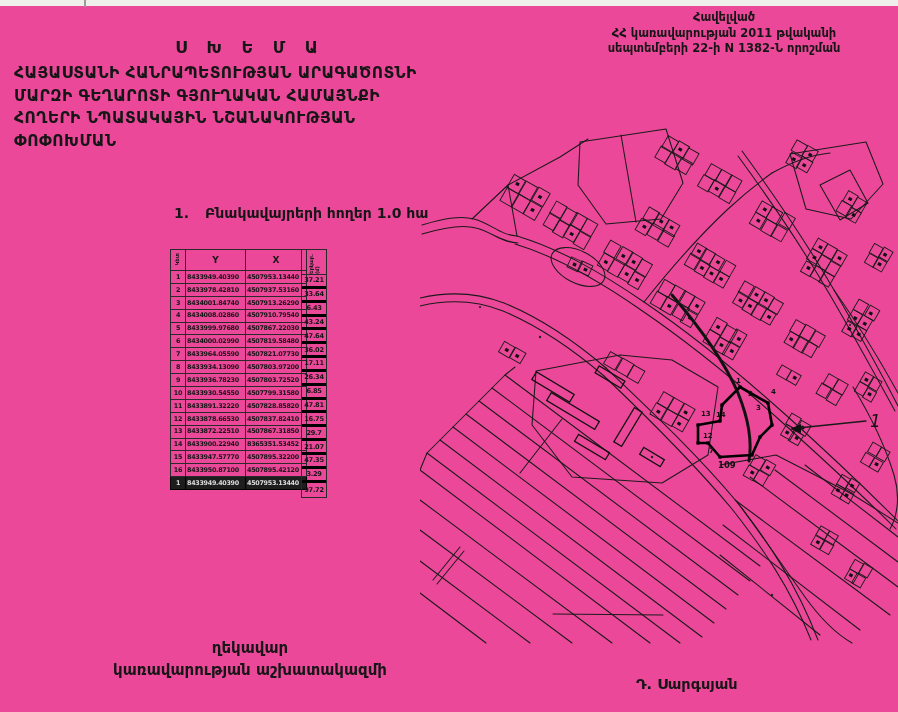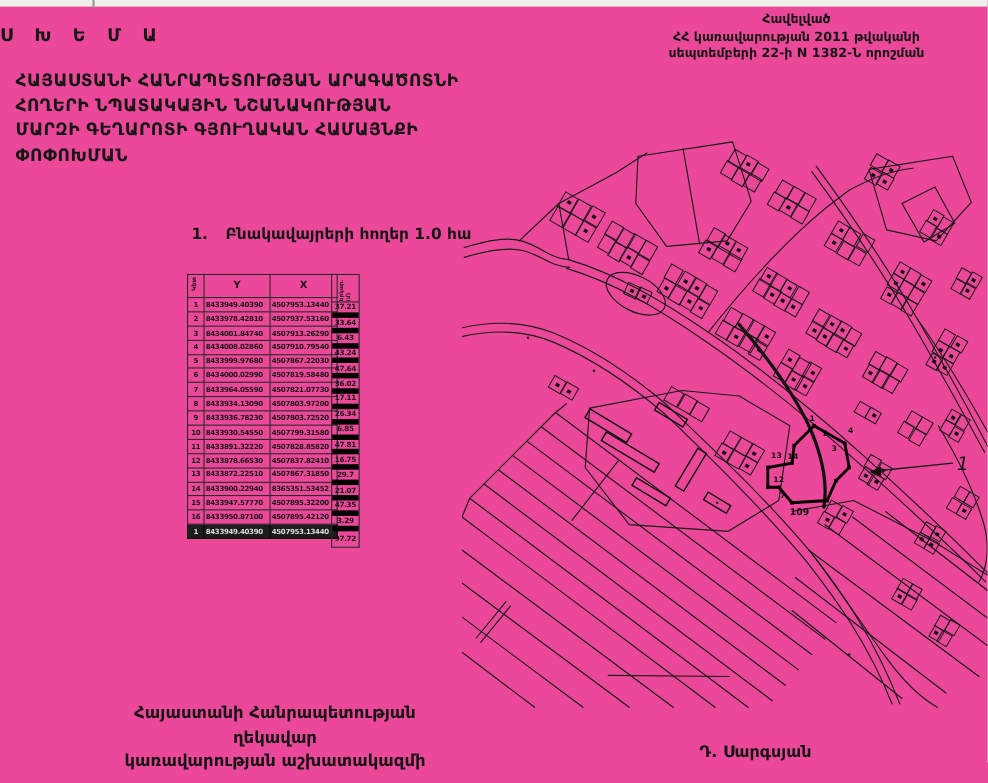--- a/index.html
+++ b/index.html
@@ -4,21 +4,21 @@
 <style>
   html,body{margin:0;padding:0;background:#ffffff;}
   .page{position:relative;width:898px;height:712px;overflow:hidden;
         background:#ec4899;color:#161616;
         font-family:"DejaVu Sans",sans-serif;text-decoration:underline;}
   .scan-band{position:absolute;top:0;left:0;right:0;height:6px;background:#efefec;}
   .scan-tick{position:absolute;top:0;left:84px;width:2px;height:7px;background:#9a9a9a;}
 
   .appendix{position:absolute;top:10px;left:556px;width:336px;text-align:center;
             font-size:11.5px;font-weight:700;line-height:15.5px;}
-  .doc-title{position:absolute;top:22px;left:0;width:500px;text-align:left;
+  .doc-title{position:absolute;top:38px;left:0;width:500px;text-align:center;
              font-size:16px;font-weight:700;letter-spacing:7px;}
   .doc-subtitle{position:absolute;top:62px;left:14px;width:470px;text-align:left;
                 font-size:15.5px;font-weight:700;line-height:22.5px;letter-spacing:.4px;}
   .list-item{position:absolute;top:162px;left:174px;font-size:14px;font-weight:700;margin-top:43px;}
   .list-item .num{margin-right:16px;}
 
   
   .coords{position:absolute;left:170px;top:249px;border-collapse:collapse;
           border:1.6px solid #222;}
   .coords td,.coords th{border:1px solid #2a2a2a;padding:0 1px;height:11.9px;
@@ -33,21 +33,21 @@
   .coords td.cx{width:58px;}
   .coords tr.closing td{background:#1d1d1d;color:#dcdcdc;border-color:#000;}
 
   
   .len-col{position:absolute;left:301px;top:249px;width:26px;
            border:1px solid #2a2a2a;background:transparent;box-sizing:border-box;}
   .len-head{height:25px;display:flex;align-items:center;justify-content:center;
             border-bottom:1px solid #2a2a2a;box-sizing:border-box;}
   .len-head span{writing-mode:vertical-rl;transform:rotate(180deg);font-size:5px;
             font-weight:700;letter-spacing:0;}
-  .len-box{height:13.85px;box-sizing:border-box;border-bottom:5px solid #000000;
+  .len-box{height:13.85px;box-sizing:border-box;border-bottom:3px solid #000000;
            display:flex;align-items:center;justify-content:center;
            font-size:6.6px;font-weight:700;letter-spacing:-0.3px;}
   .len-box:last-child{border-bottom:none;}
 
   .footer-left{position:absolute;top:638px;left:92px;width:316px;text-align:center;
                font-size:15px;font-weight:700;line-height:21.5px;}
   .signature{position:absolute;top:676px;left:636px;width:210px;text-align:left;
              font-size:14.5px;font-weight:700;}
 
   
@@ -74,22 +74,22 @@
   <div class="appendix">
     <div>Հավելված</div>
     <div>ՀՀ կառավարության 2011 թվականի</div>
     <div>սեպտեմբերի 22-ի N 1382-Ն որոշման</div>
   </div>
 
   <div class="doc-title">Ս Խ Ե Մ Ա</div>
 
   <div class="doc-subtitle">
     <div>ՀԱՅԱՍՏԱՆԻ ՀԱՆՐԱՊԵՏՈՒԹՅԱՆ ԱՐԱԳԱԾՈՏՆԻ</div>
+    <div>ՄԱՐԶԻ ԳԵՂԱՐՈՏԻ ԳՅՈՒՂԱԿԱՆ ՀԱՄԱՅՆՔԻ</div>
     <div>ՀՈՂԵՐԻ ՆՊԱՏԱԿԱՅԻՆ ՆՇԱՆԱԿՈՒԹՅԱՆ</div>
-    <div>ՄԱՐԶԻ ԳԵՂԱՐՈՏԻ ԳՅՈՒՂԱԿԱՆ ՀԱՄԱՅՆՔԻ</div>
     <div>ՓՈՓՈԽՄԱՆ</div>
   </div>
 
   <div class="list-item">
     <span class="num">1.</span><span>Բնակավայրերի հողեր 1.0 հա</span>
   </div>
 
   <table class="coords" id="coords">
     <thead>
       <tr>
@@ -547,18 +547,17 @@
     <g fill="#222">
       <circle cx="120" cy="212" r="1.2"></circle>
         <circle cx="232" cy="332" r="1.2"></circle>
       <circle cx="60" cy="182" r="1.1"></circle>
         <circle cx="352" cy="470" r="1.2"></circle>
       <circle cx="430" cy="200" r="1.1"></circle>
     </g>
   </svg>
 
   <div class="footer-left">
-    <div>Հայաստանի Հանրապետության</div>
     <div>ղեկավար</div>
     <div>կառավարության աշխատակազմի</div>
   </div>
   <div class="signature">Դ. Սարգսյան</div>
 </div>
 
 </body></html>

